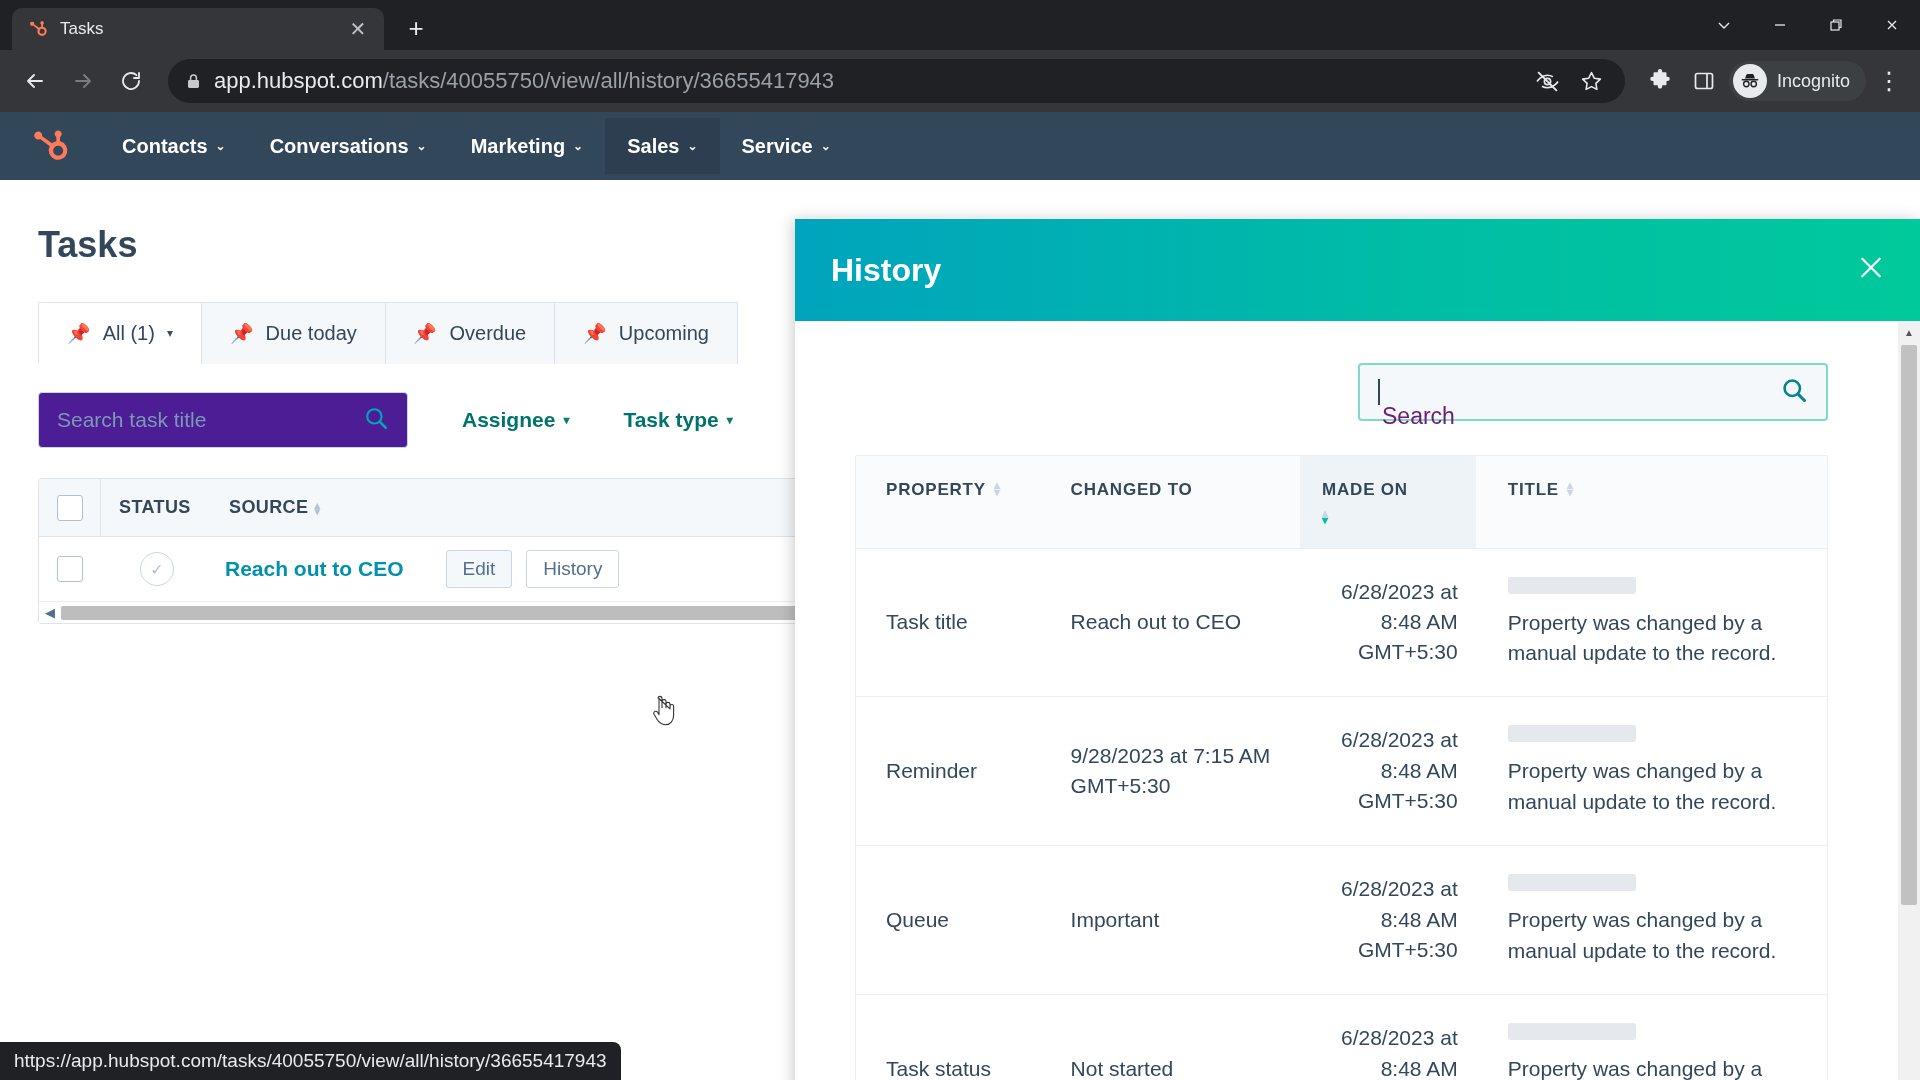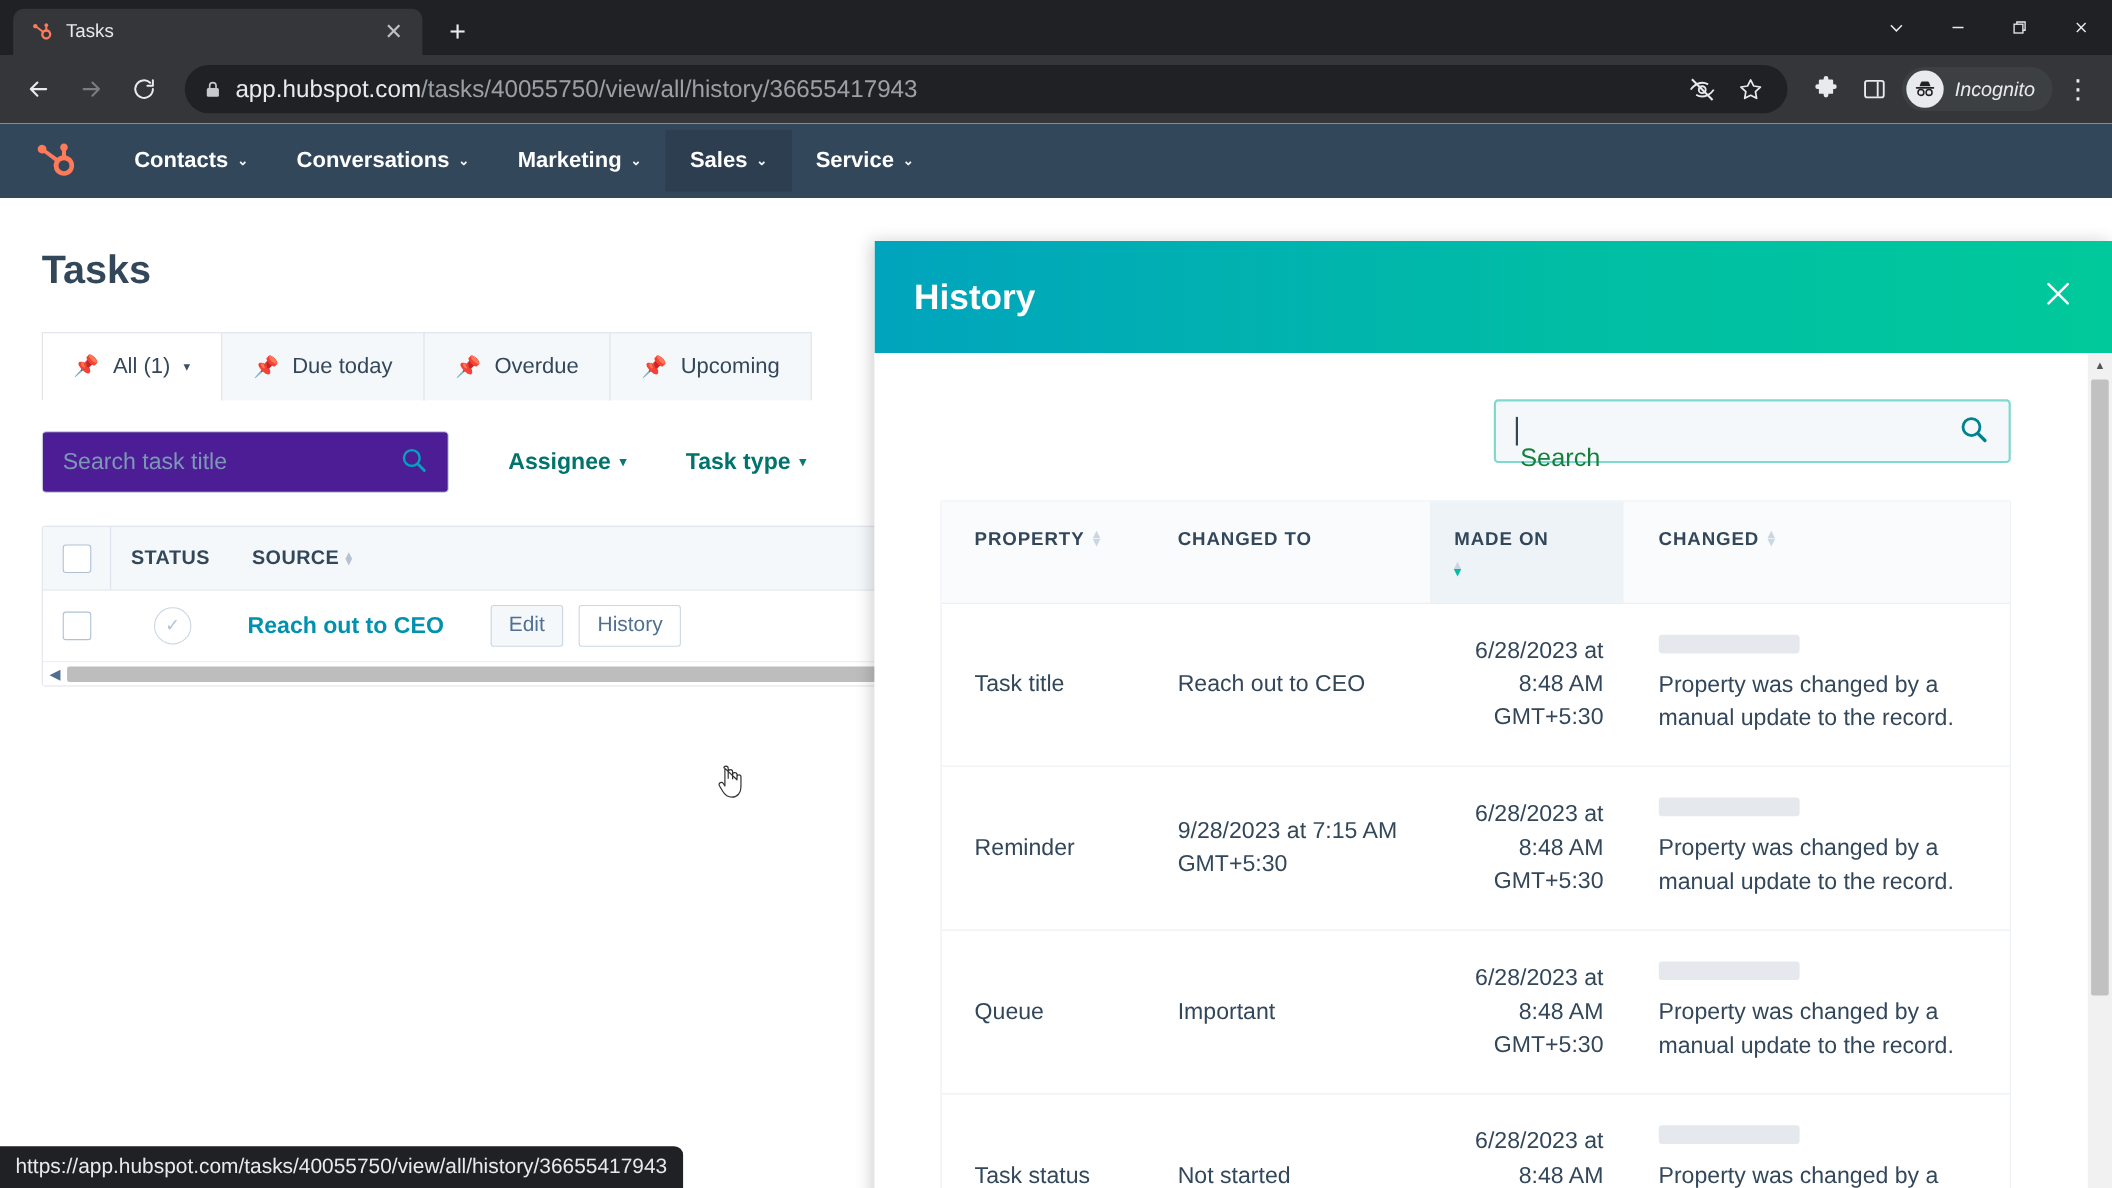--- a/index.html
+++ b/index.html
@@ -41,21 +41,21 @@
     flex: 1; height: 44px; background: #202124; border-radius: 22px; display:flex; align-items:center;
     padding: 0 14px; margin-left: 10px; margin-right: 10px; gap: 10px; min-width: 0;
   }
   .omni-lock { width: 22px; display:flex; align-items:center; justify-content:center; }
   .omni-url { font-size: 22px; color: #9aa0a6; white-space: nowrap; overflow:hidden; }
   .omni-url b { color: #e8eaed; font-weight: 400; }
   .omni-right { margin-left:auto; display:flex; align-items:center; gap: 14px; padding-right: 4px;}
   .tbicon { width: 30px; height: 30px; display:flex; align-items:center; justify-content:center; color:#e8eaed; }
   .incognito-pill {
     display:flex; align-items:center; gap:10px; background:#3c4043; border-radius: 22px;
-    height: 40px; padding: 0 16px 0 4px; font-style: italic;
+    height: 40px; padding: 0 16px 0 4px;
   }
   .incog-avatar { width: 34px; height:34px; border-radius:50%; background:#e8eaed; display:flex; align-items:center; justify-content:center;}
   .incog-label { color:#e8eaed; font-size:18px; }
 
   
   .app { position:absolute; top:112px; left:0; width:1920px; height:968px; background:#fff; overflow:hidden; }
 
   .hs-nav {
     height: 68px; background: #33475b; display:flex; align-items:center; padding-left: 26px; gap: 0;
   }
@@ -125,21 +125,21 @@
   .panel-close { position:absolute; right: 34px; top: 50%; transform: translateY(-50%); color:#fff; font-size: 34px; font-weight:300; line-height:1;}
 
   .panel-body { position:absolute; top:102px; left:0; width: 1125px; height: 871px; background:#fff; }
 
   .panel-search-wrap { display:flex; justify-content:flex-end; padding: 42px 92px 0 0; }
   .panel-search {
     width: 470px; height: 58px; border:2px solid #7fd9cd; border-radius:4px; background:#f5f8fa;
     display:flex; align-items:center; padding: 0 18px; justify-content:space-between;
   }
   .panel-search .caret-bar { width:2px; height:26px; background:#33475b; margin-right:2px; }
-  .panel-search .ph { color:#15803d; font-size: 23px; margin-top: 48px; }
+  .panel-search .ph { color:#701a75; font-size: 23px; margin-top: 48px; }
   .ps-left { display:flex; align-items:center; }
 
   .htbl { margin: 34px 92px 0 60px; border:1px solid #eaeff4; border-radius:2px; }
   .htbl-head { display:flex; background:#f9fbfc; border-bottom:1px solid #eaeff4; }
   .hth {
     font-size: 17px; font-weight: 700; color:#33475b; letter-spacing:.8px;
     padding: 24px 0 24px 0; display:flex; align-items:flex-start; gap:8px;
   }
   .hth.made-on { background:#eef3f7;flex-direction:column; }
   .hth .lbl { line-height: 1.15; }
@@ -435,21 +435,21 @@
               <span class="lbl">CHANGED TO</span>
             </div>
             <div class="hth c3 made-on">
               <span class="lbl">MADE ON</span>
               <span class="sortico">
                   <span>▴</span>
                   <span class="down-active">▾</span>
                 </span>
             </div>
             <div class="hth c4">
-              <span class="lbl">CHANGED</span>
+              <span class="lbl">TITLE</span>
               <span class="sortico">
                   <span>▴</span>
                   <span>▾</span>
                 </span>
             </div>
           </div>
 
           <div class="hrow">
             <div class="hcell prop">Task title</div>
             <div class="hcell chg">Reach out to CEO</div>

